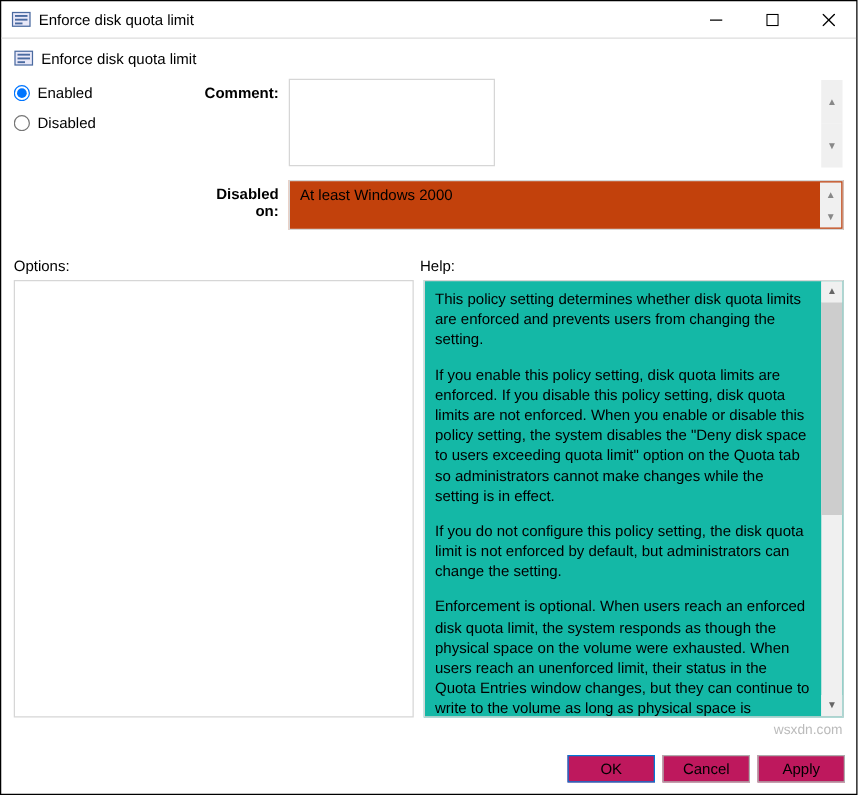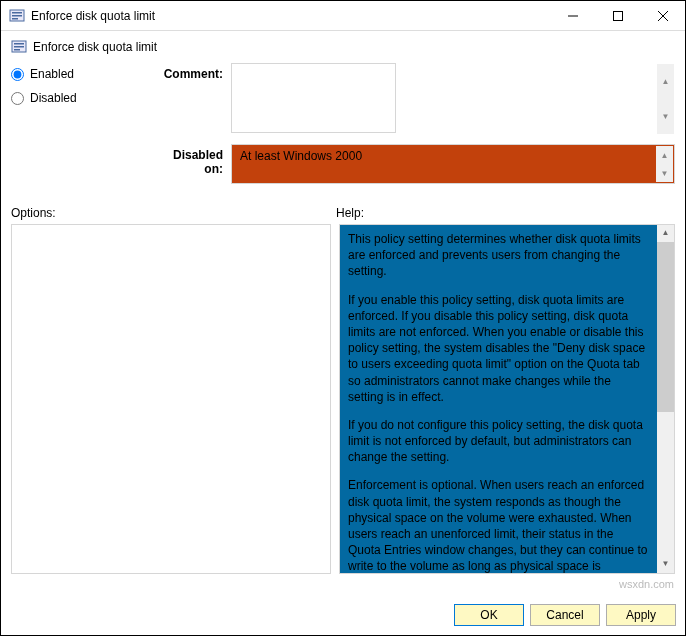--- a/index.html
+++ b/index.html
@@ -27,28 +27,28 @@
     .comment-box { flex: 1; height: 70px; border: 1px solid #d6d6d6; padding: 4px; resize: none; font-family: inherit; }
     .supported-box { flex: 1; height: 40px; border: 1px solid #d6d6d6; padding: 4px 8px; background: #c2410c; display: flex; align-items: flex-start; position: relative; }
     .scroll-arrows { position: absolute; right: 1px; top: 1px; bottom: 1px; width: 17px; display: flex; flex-direction: column; }
     .scroll-arrow { flex: 1; background: #f0f0f0; border: none; display: flex; align-items: center; justify-content: center; color: #888; font-size: 8px; }
     
     .panels-labels { display: flex; padding: 4px 10px; align-items: center; }
     .panels-labels > div:first-child { width: 325px; }
     
     .panels { display: flex; padding: 0 10px; gap: 8px; height: 350px; }
     .options-panel { width: 320px; border: 1px solid #d6d6d6; background: #fff; padding: 6px; }
-    .help-panel { flex: 1; border: 1px solid #d6d6d6; background: #0369a1; padding: 6px 8px; overflow-y: auto; position: relative; line-height: 1.35; }
+    .help-panel { flex: 1; border: 1px solid #d6d6d6; background: #14b8a6; padding: 6px 8px; overflow-y: auto; position: relative; line-height: 1.35; }
     .help-panel p { margin: 0 0 12px 0; }
     .help-scrollbar { position: absolute; right: 0; top: 0; bottom: 0; width: 17px; background: #f0f0f0; }
     .help-scrollbar-thumb { position: absolute; top: 17px; width: 100%; height: 170px; background: #cdcdcd; }
     .help-scrollbar-arrow { position: absolute; width: 100%; height: 17px; background: #f0f0f0; display: flex; align-items: center; justify-content: center; color: #666; font-size: 8px; }
     
     .footer { position: absolute; bottom: 0; left: 0; right: 0; display: flex; justify-content: flex-end; padding: 10px; gap: 6px; border-top: 0; }
-    .footer-btn { width: 70px; padding: 3px 0; background: #fef9c3; border: 1px solid #adadad; cursor: pointer; }
+    .footer-btn { width: 70px; padding: 3px 0; background: #be185d; border: 1px solid #adadad; cursor: pointer; }
     .footer-btn.primary { border: 1px solid #0078d7; }
     .help-content { padding-right: 17px; }
   </style>
 </head>
 <body>
 
 <div class="titlebar">
   <svg class="titlebar-icon" viewBox="0 0 16 16">
     <rect x="1" y="2" width="14" height="11" fill="#e8e8f8" stroke="#4a6aa0" stroke-width="1"></rect>
     <rect x="3" y="4" width="10" height="1.5" fill="#4a6aa0"></rect>

